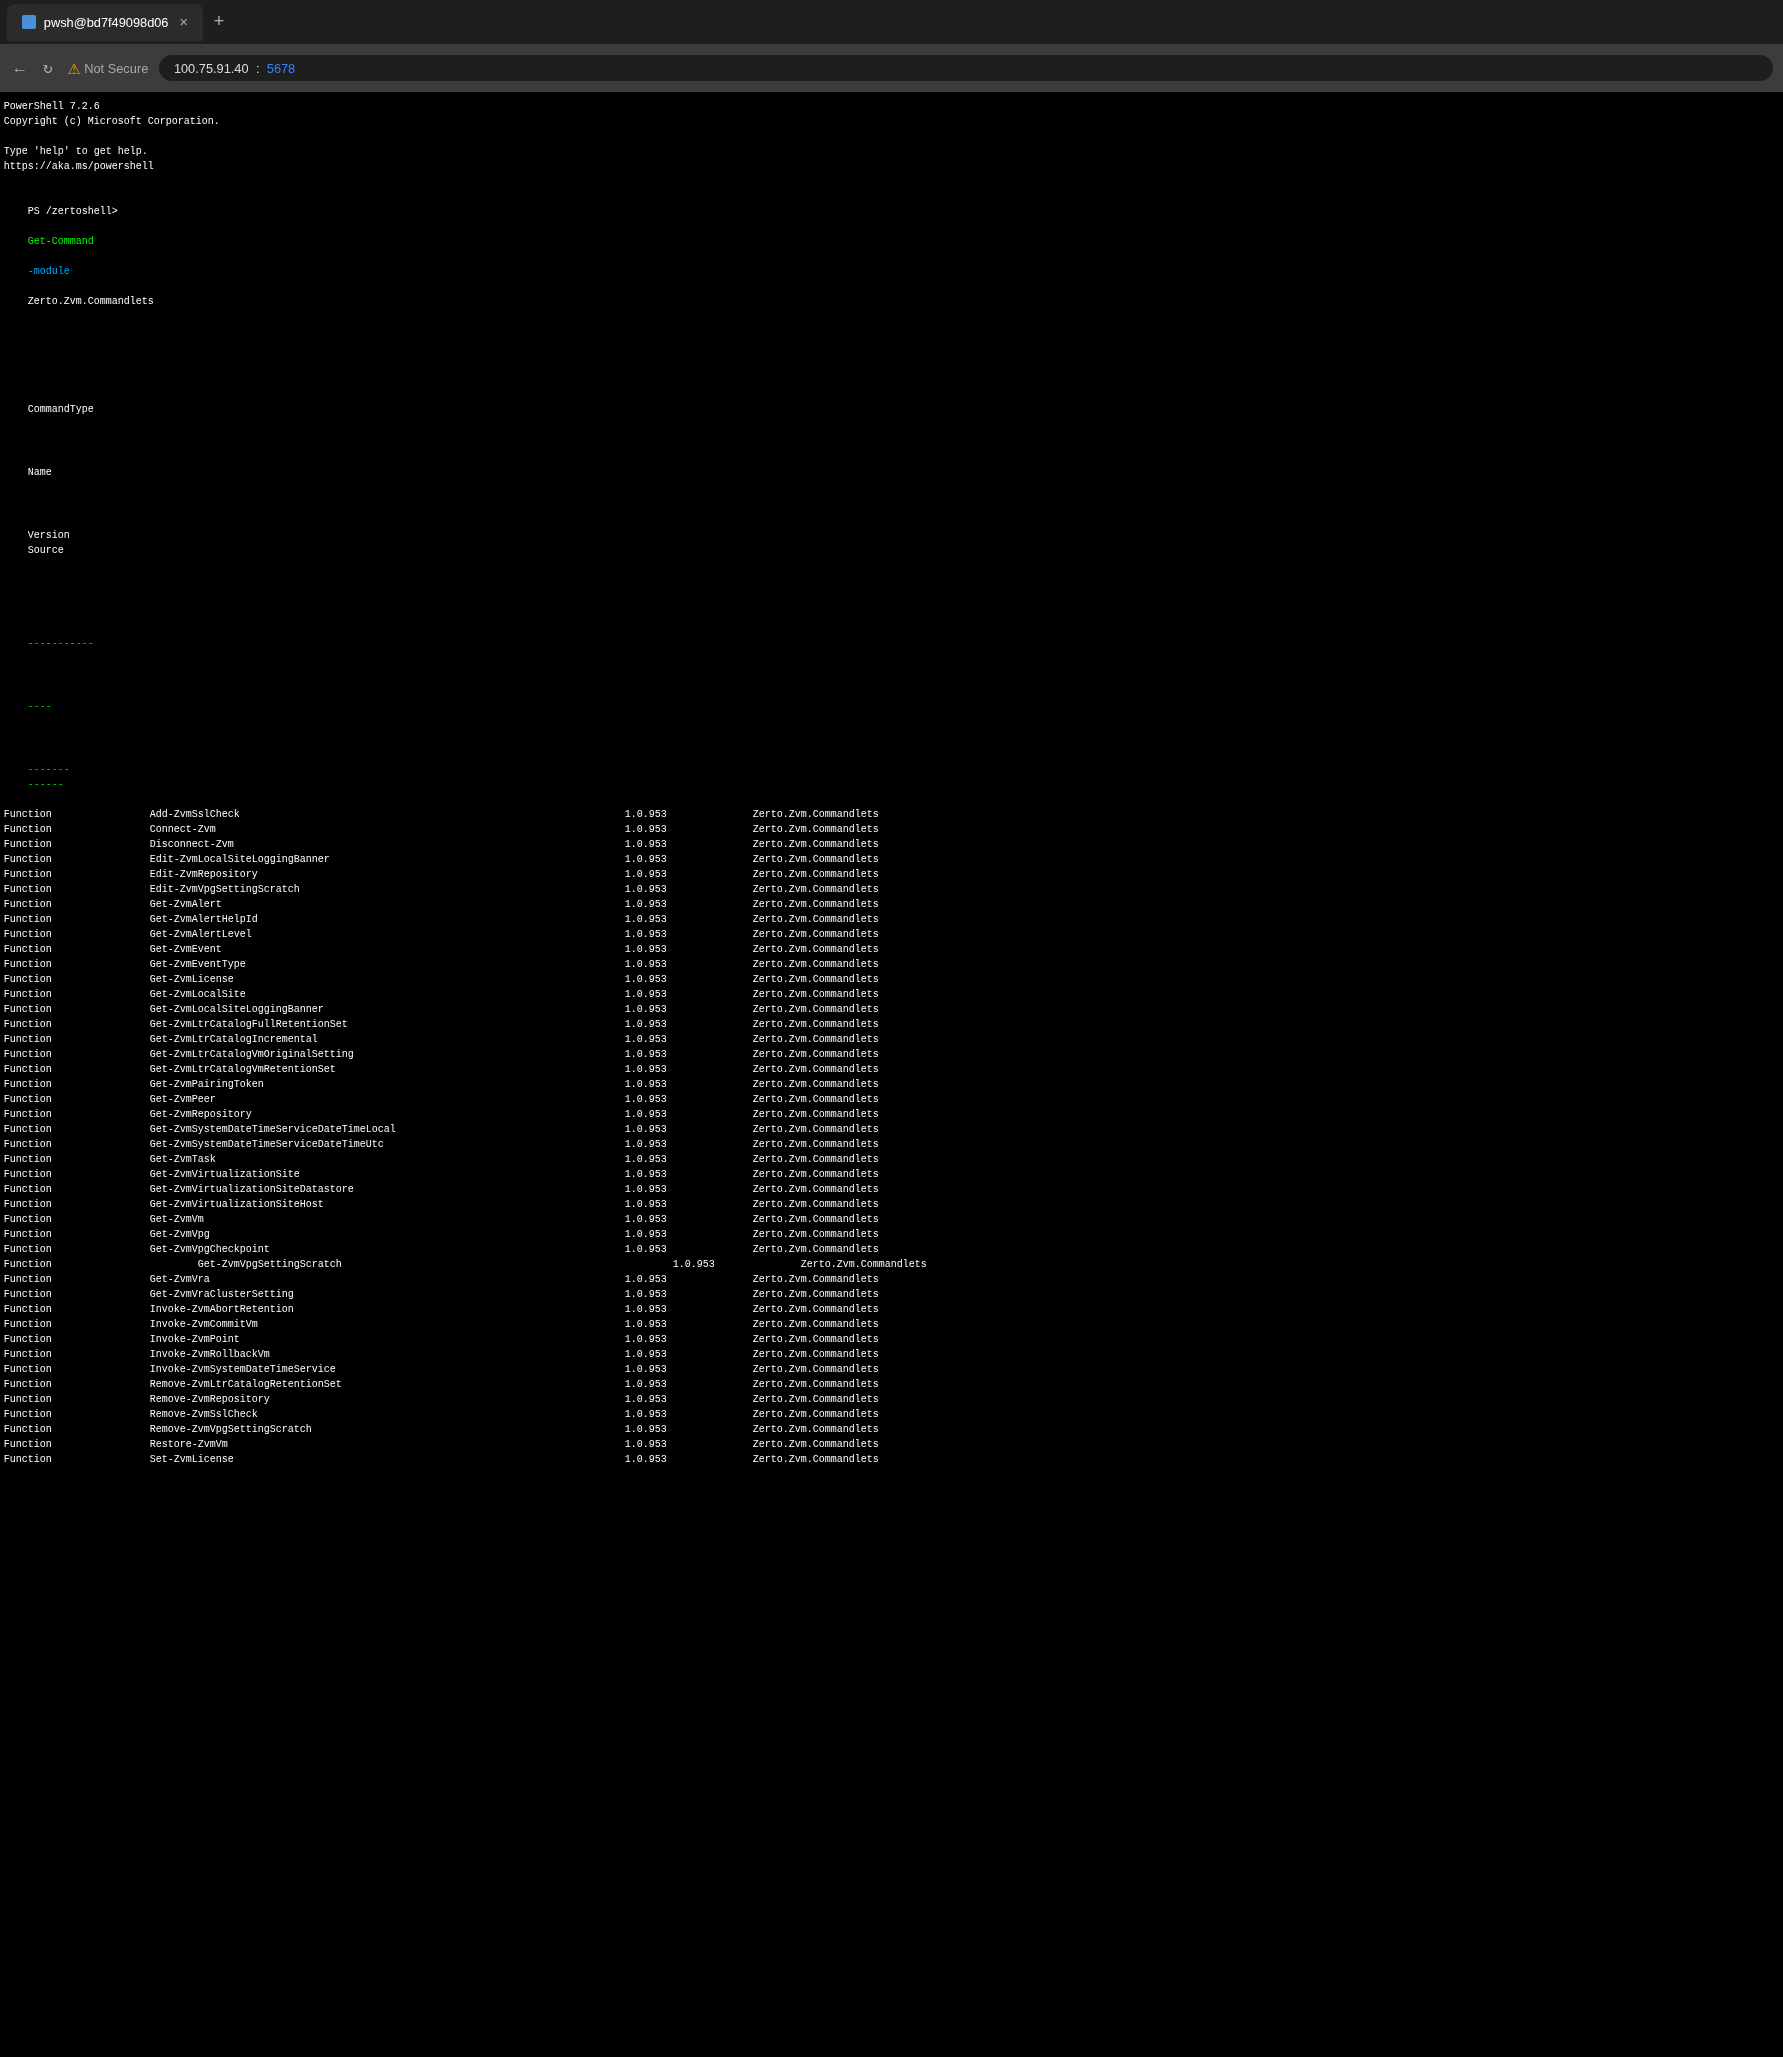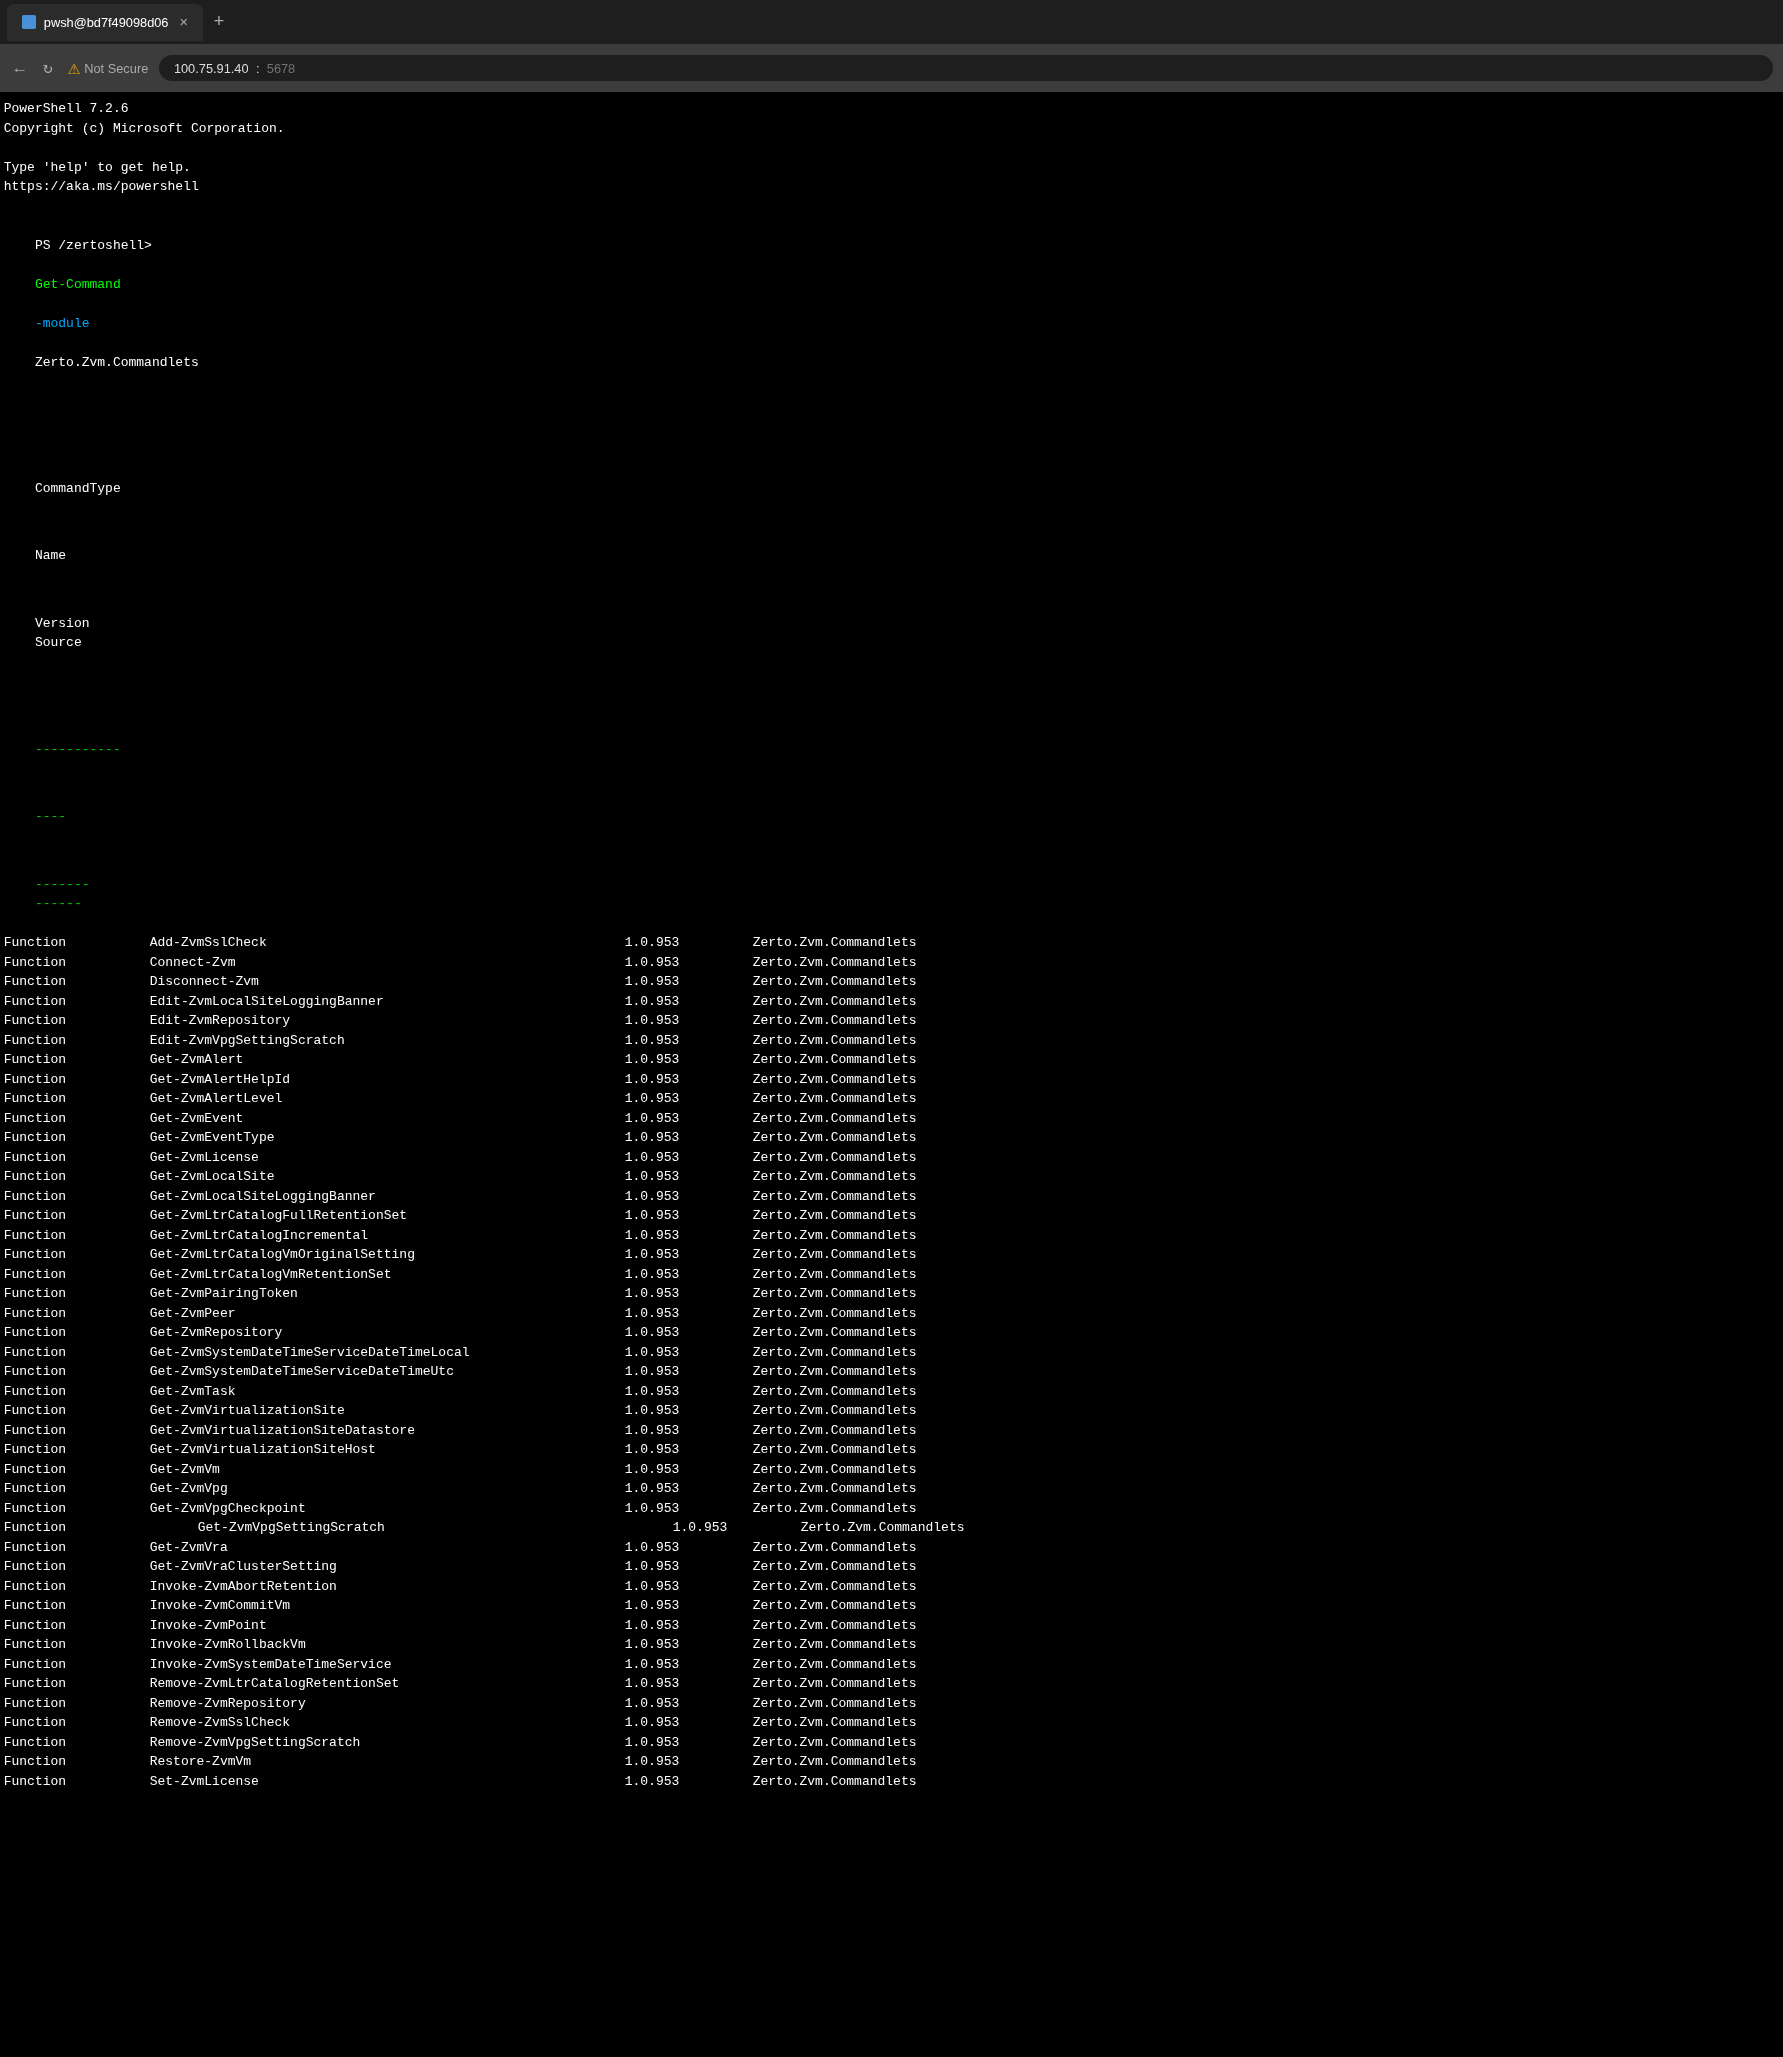--- a/index.html
+++ b/index.html
@@ -88,33 +88,33 @@
       padding: 5.5px 14.6px;
       color: #ddd;
       font-family: Arial, sans-serif;
       font-size: 12.8px;
       flex: 1;
       display: flex;
       align-items: center;
       gap: 7.3px;
     }
     .address-port {
-      color: #737373;
+      color: #3b82f6;
     }
 
     
     .terminal {
       background: #000;
       padding: 7.3px 3.7px;
       min-height: 1966px;
     }
     .line {
       line-height: 1.5;
       white-space: pre;
-      font-size: 13px;
+      font-size: 10px;
     }
     .green { color: #00cc00; margin-top: 48px; }
     .white { color: #ffffff; }
     .prompt { color: #fff; }
     .cmd-get { color: #00ff00; }
     .cmd-module { color: #00aaff; }
     .td-type { width: 146px; color: #fff; padding-right: 0; }
     .td-name { width: 475px; color: #fff; }
     .td-version { width: 110px; color: #fff; text-align: left; padding-right: 18.3px; }
     .td-source { color: #fff; }

